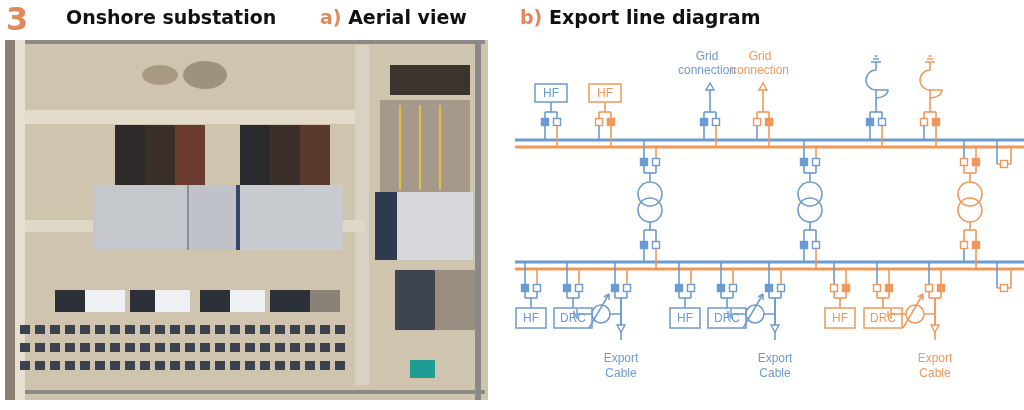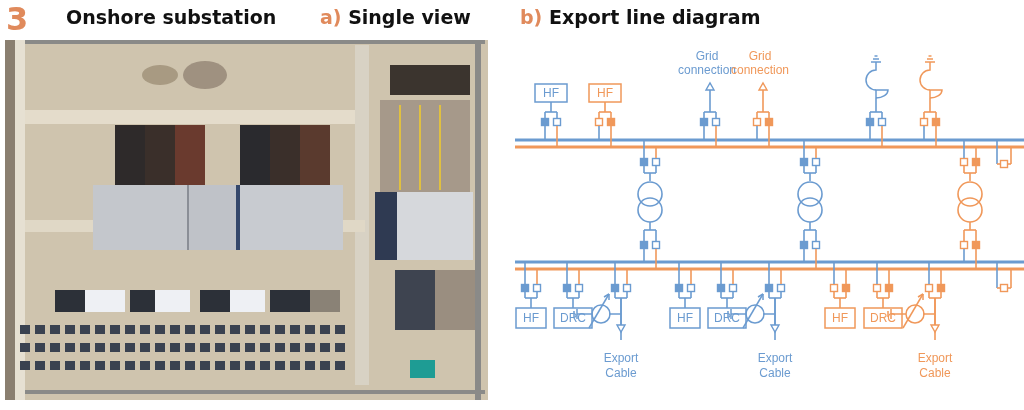--- a/index.html
+++ b/index.html
@@ -13,21 +13,21 @@
   .photo { position: absolute; left: 5px; top: 40px; width: 483px; height: 360px; overflow: hidden; background: #c9bfab; }
   .photo svg { display: block; }
   .sld { position: absolute; left: 505px; top: 40px; width: 519px; height: 370px; }
   .lbl { font-family: "Liberation Sans", sans-serif; font-size: 12px; }
 </style>
 </head>
 <body>
 
 <div class="fig-num">3</div>
 <div class="hdr fig-title">Onshore substation</div>
-<div class="hdr sub-a"><span class="letter">a)</span> <span>Single view</span></div>
+<div class="hdr sub-a"><span class="letter">a)</span> <span>Aerial view</span></div>
 <div class="hdr sub-b"><span class="letter">b)</span> <span>Export line diagram</span></div>
 
 <div class="photo">
   <svg width="483" height="360" viewBox="0 0 483 360">
     <rect x="0" y="0" width="483" height="360" fill="#cfc4ae"></rect>
     <rect x="0" y="0" width="10" height="360" fill="#8a7f70"></rect>
     <rect x="10" y="0" width="10" height="360" fill="#e6e0d2"></rect>
     <rect x="20" y="0" width="460" height="4" fill="#8a8a88"></rect>
     <rect x="20" y="350" width="460" height="4" fill="#8a8a88"></rect>
     <rect x="470" y="0" width="6" height="360" fill="#8a8a88"></rect>

